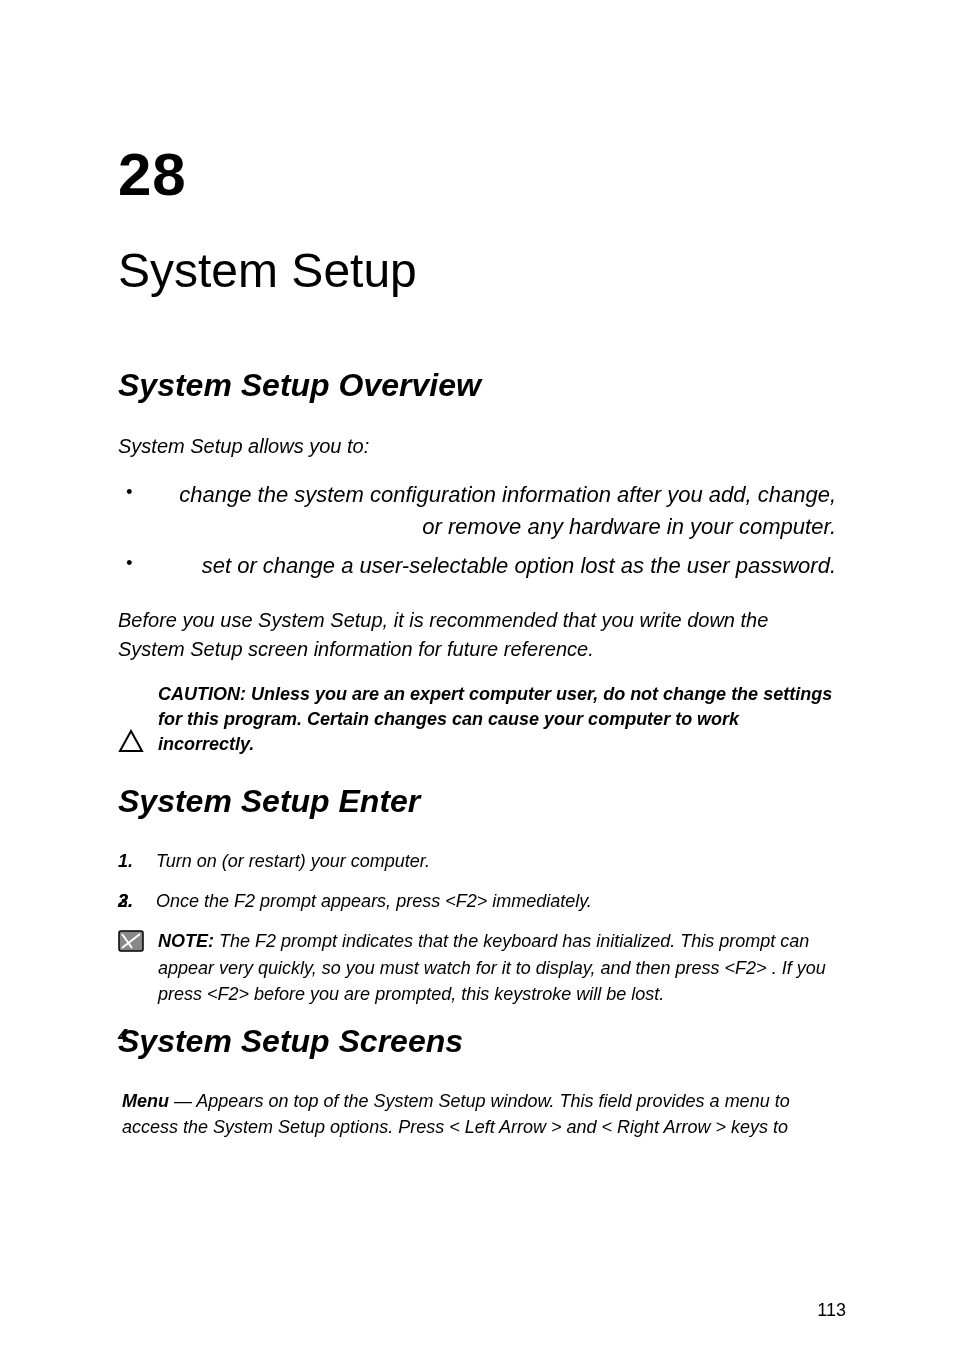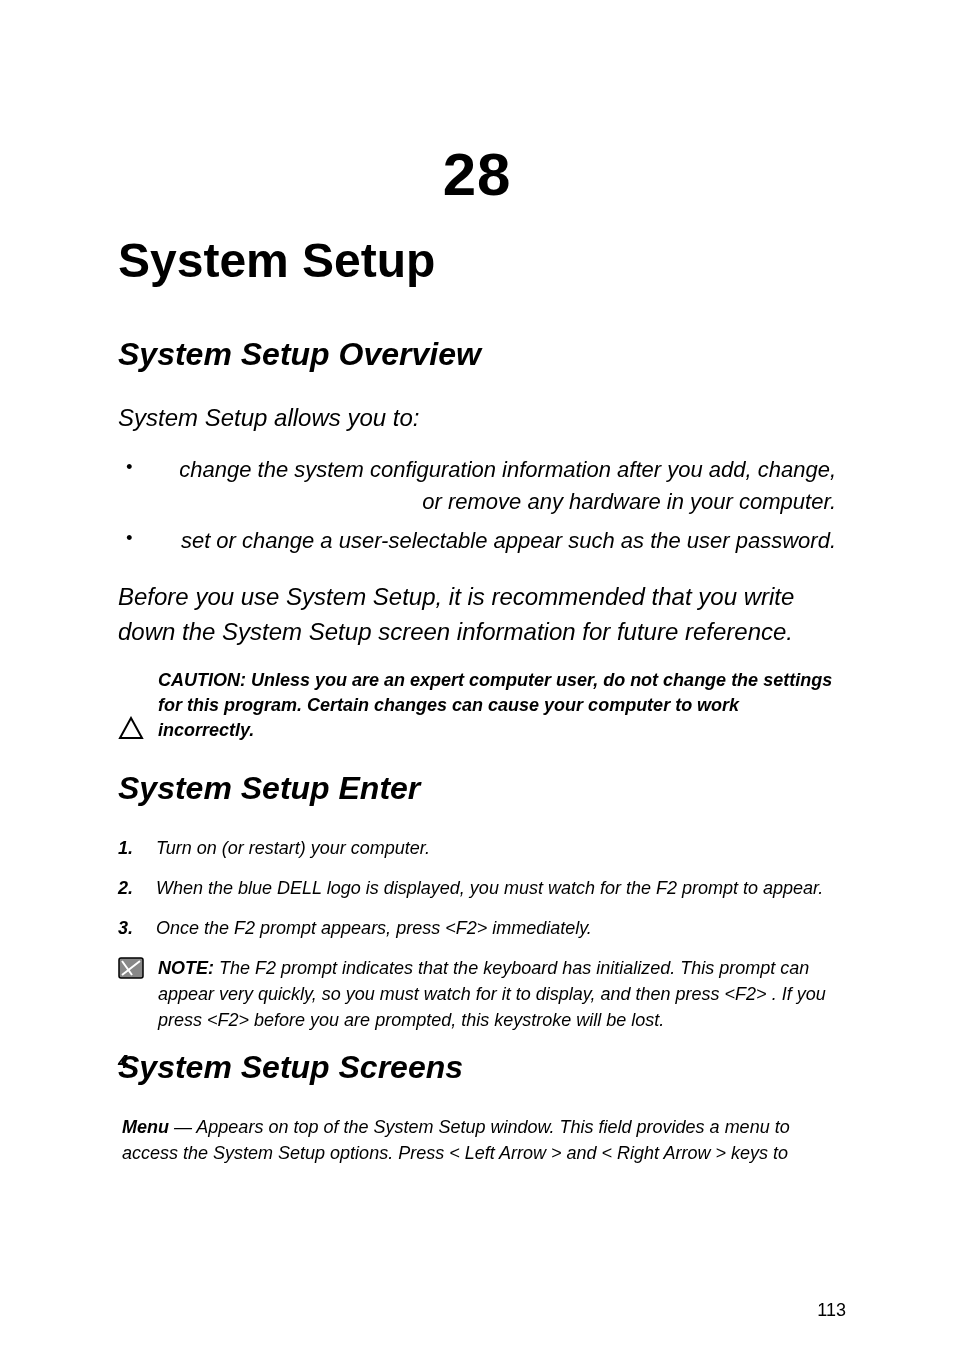--- a/index.html
+++ b/index.html
@@ -15,39 +15,39 @@
       height: 1366px;
       position: relative;
       padding: 0;
     }
     .page-content {
       padding: 140px 118px 0 118px;
     }
     .chapter-number {
       font-size: 60px;
       font-weight: bold;
-      text-align: center;
+      text-align: left;
       letter-spacing: 1px;
-      margin-bottom: 24px;
+      margin-bottom: 34px;
       font-family: Arial, Helvetica, sans-serif;
     }
     .chapter-title {
       font-size: 48px;
-      font-weight: bold;
-      margin-bottom: 48px;
+      font-weight: normal;
+      margin-bottom: 69px;
       letter-spacing: 0px;
     }
     .section-title {
       font-size: 32px;
       font-weight: bold;
       margin-bottom: 28px;
       letter-spacing: 0px;
     }
     .body-text {
-      font-size: 24px;
+      font-size: 20px;
       line-height: 1.45;
       margin-bottom: 18px;
     }
     .bullet-list {
       list-style: none;
       margin-bottom: 24px;
       padding-left: 0;
     }
     .bullet-list li {
       font-size: 22px;
@@ -142,40 +142,40 @@
 
 <div class="page-content">
   <div class="chapter-number">28</div>
   <h1 class="chapter-title">System Setup</h1>
 
   <div class="section-block">
     <h2 class="section-title">System Setup Overview</h2>
     <p class="body-text">System Setup allows you to:</p>
     <ul class="bullet-list">
       <li>change the system configuration information after you add, change, or remove any hardware in your computer.</li>
-      <li>set or change a user-selectable appear such as the user password.</li>
+      <li>set or change a user-selectable option lost as the user password.</li>
     </ul>
     <p class="body-text">Before you use System Setup, it is recommended that you write down the System Setup screen information for future reference.</p>
     <div class="caution-block">
       <div class="caution-icon">
         <svg width="26" height="24" viewBox="0 0 26 24">
           <path d="M13 2 L24 22 L2 22 Z" fill="none" stroke="#000" stroke-width="2"></path>
         </svg>
       </div>
       <div class="caution-text">
         <span class="caution-label">CAUTION: </span><span>Unless you are an expert computer user, do not change the settings for this program. Certain changes can cause your computer to work incorrectly.</span>
       </div>
     </div>
   </div>
 
   <div class="section-block">
     <h2 class="section-title">System Setup Enter</h2>
     <ol class="ordered-list">
       <li><span class="num">1.</span><span>Turn on (or restart) your computer.</span></li>
-      <li><span class="num">2.</span><span>When the blue DELL logo is displayed, you must watch for the F2 prompt to appear.</span></li>
+      <li><span class="num">2.</span></li>
       <li><span class="num">3.</span><span>Once the F2 prompt appears, press &lt;F2&gt; immediately.</span></li>
     </ol>
     <div class="note-block">
       <div class="note-icon">
         <svg width="26" height="22" viewBox="0 0 26 22">
           <rect x="1" y="1" width="24" height="20" rx="2" fill="#888" stroke="#000" stroke-width="1.5"></rect>
           <path d="M4 4 L14 18 M4 18 L22 4" stroke="#fff" stroke-width="2"></path>
         </svg>
       </div>
       <div class="note-text">

